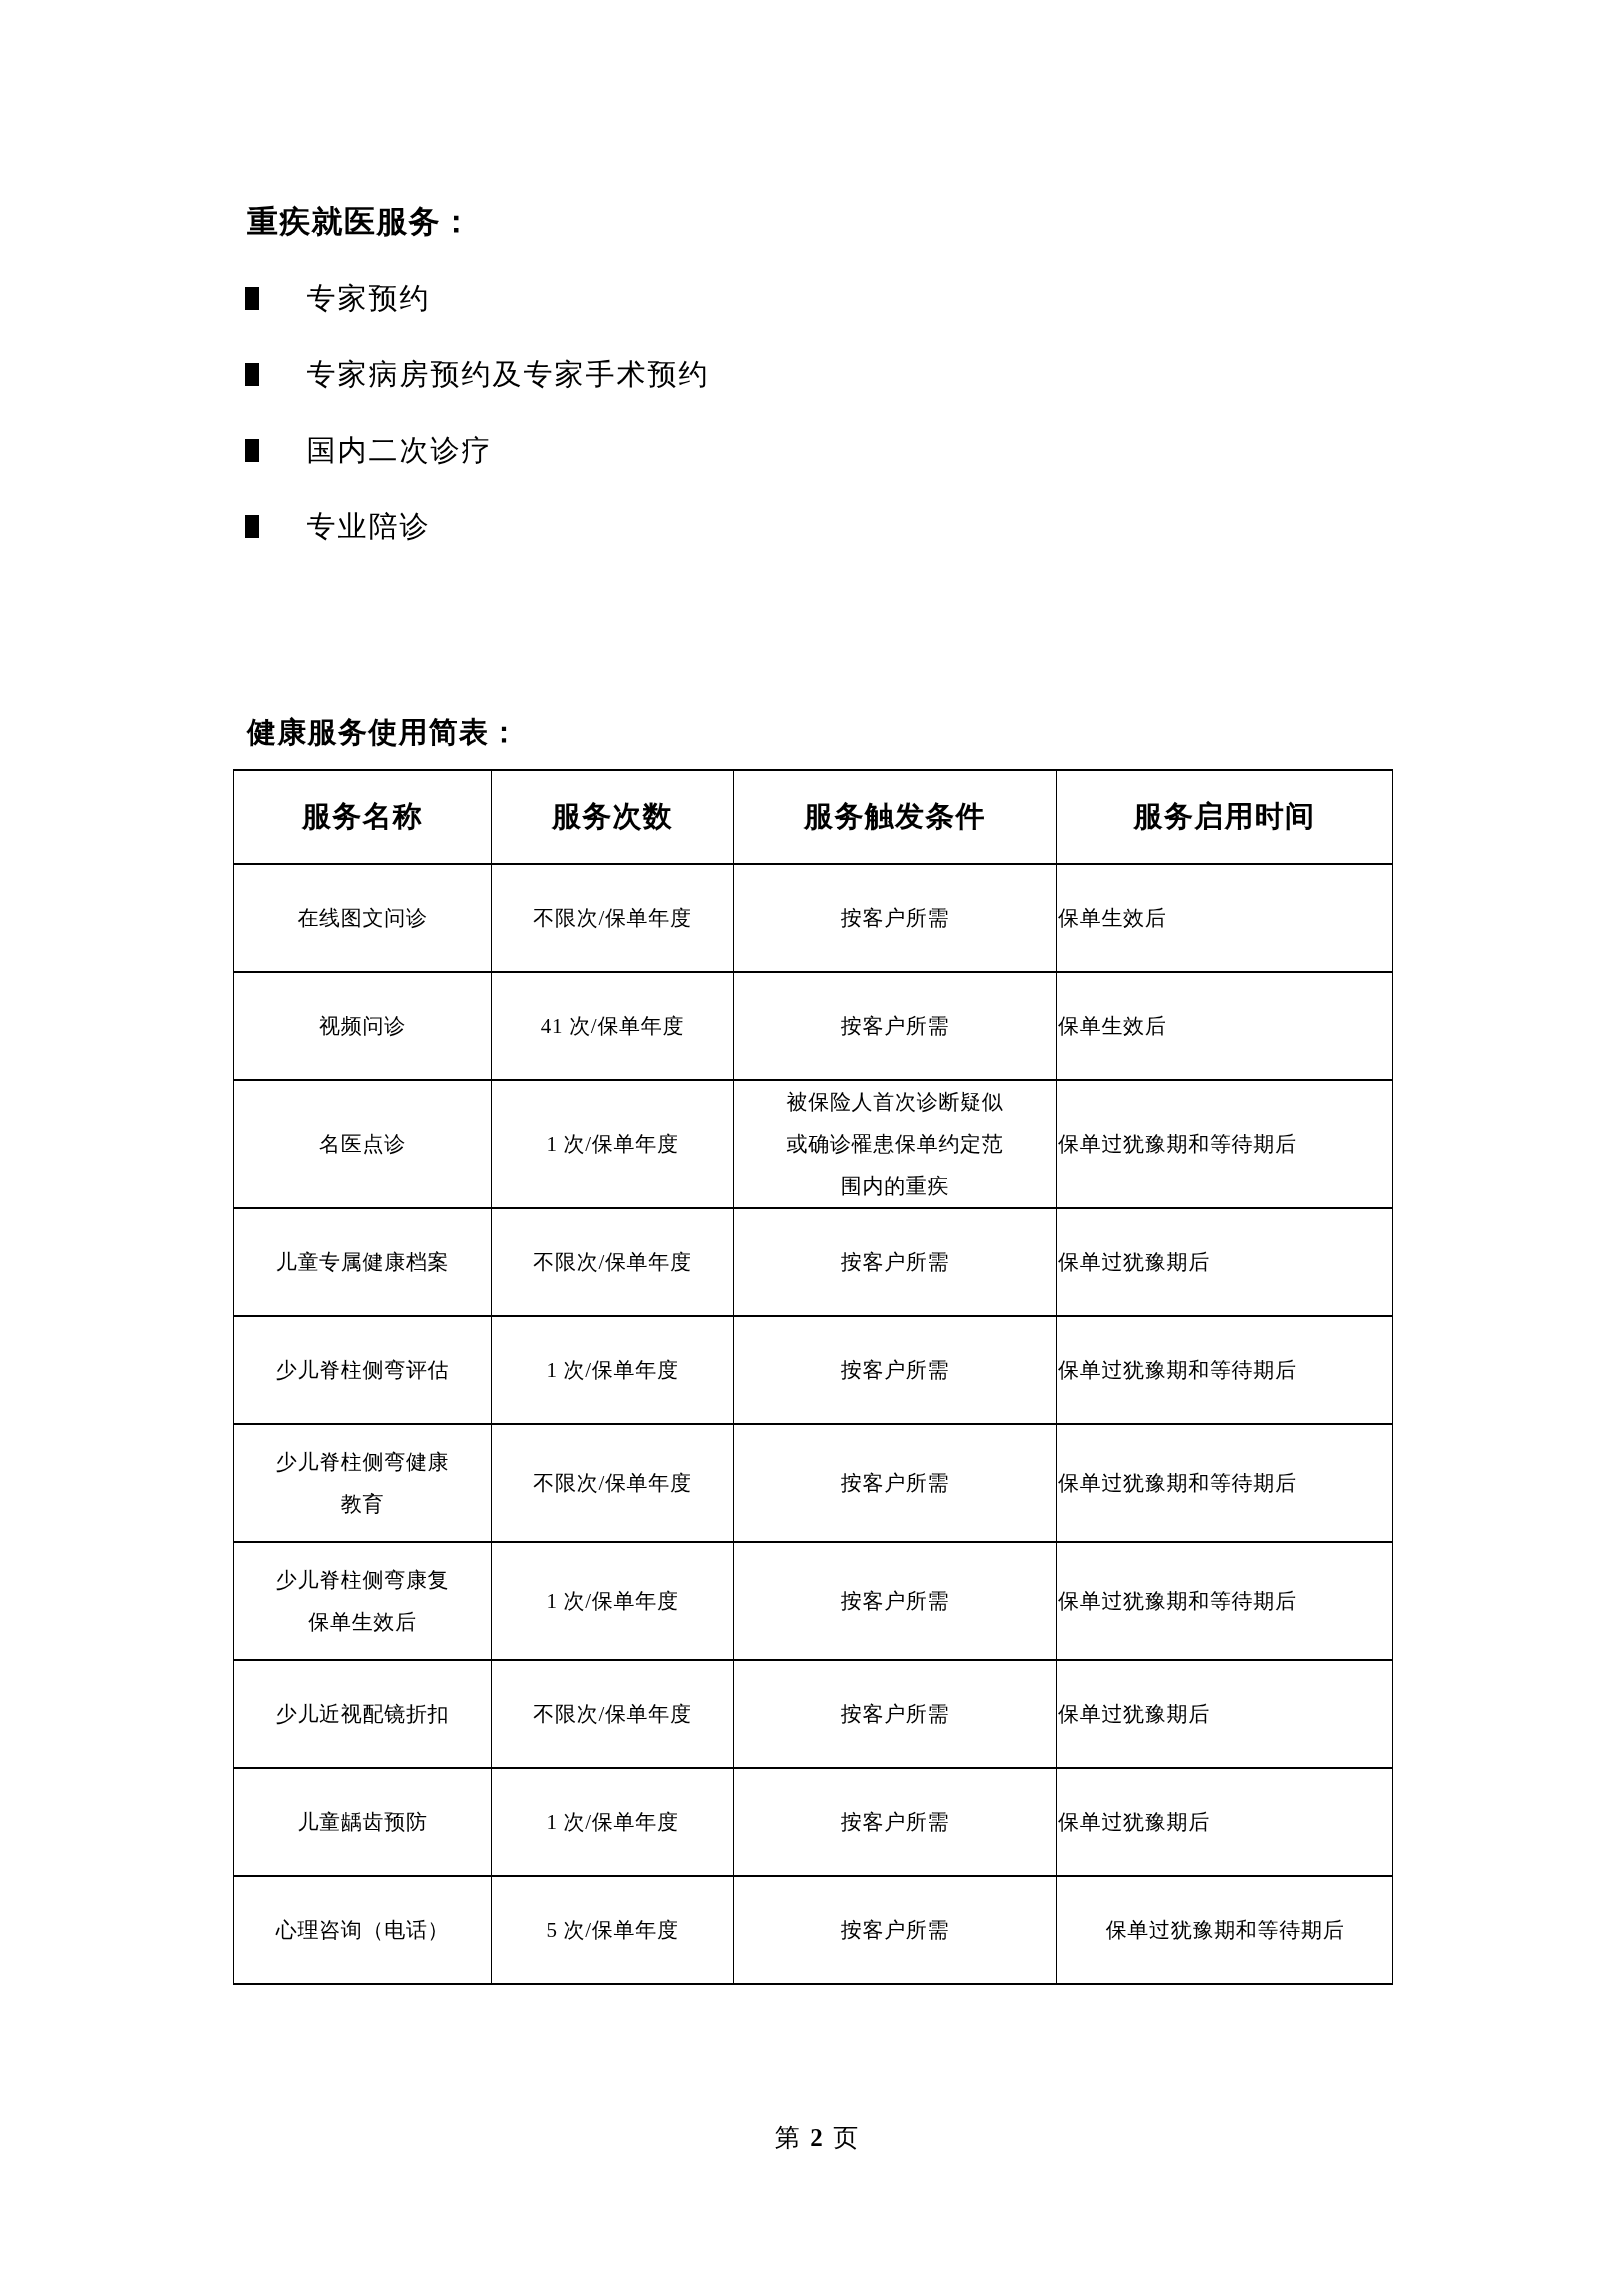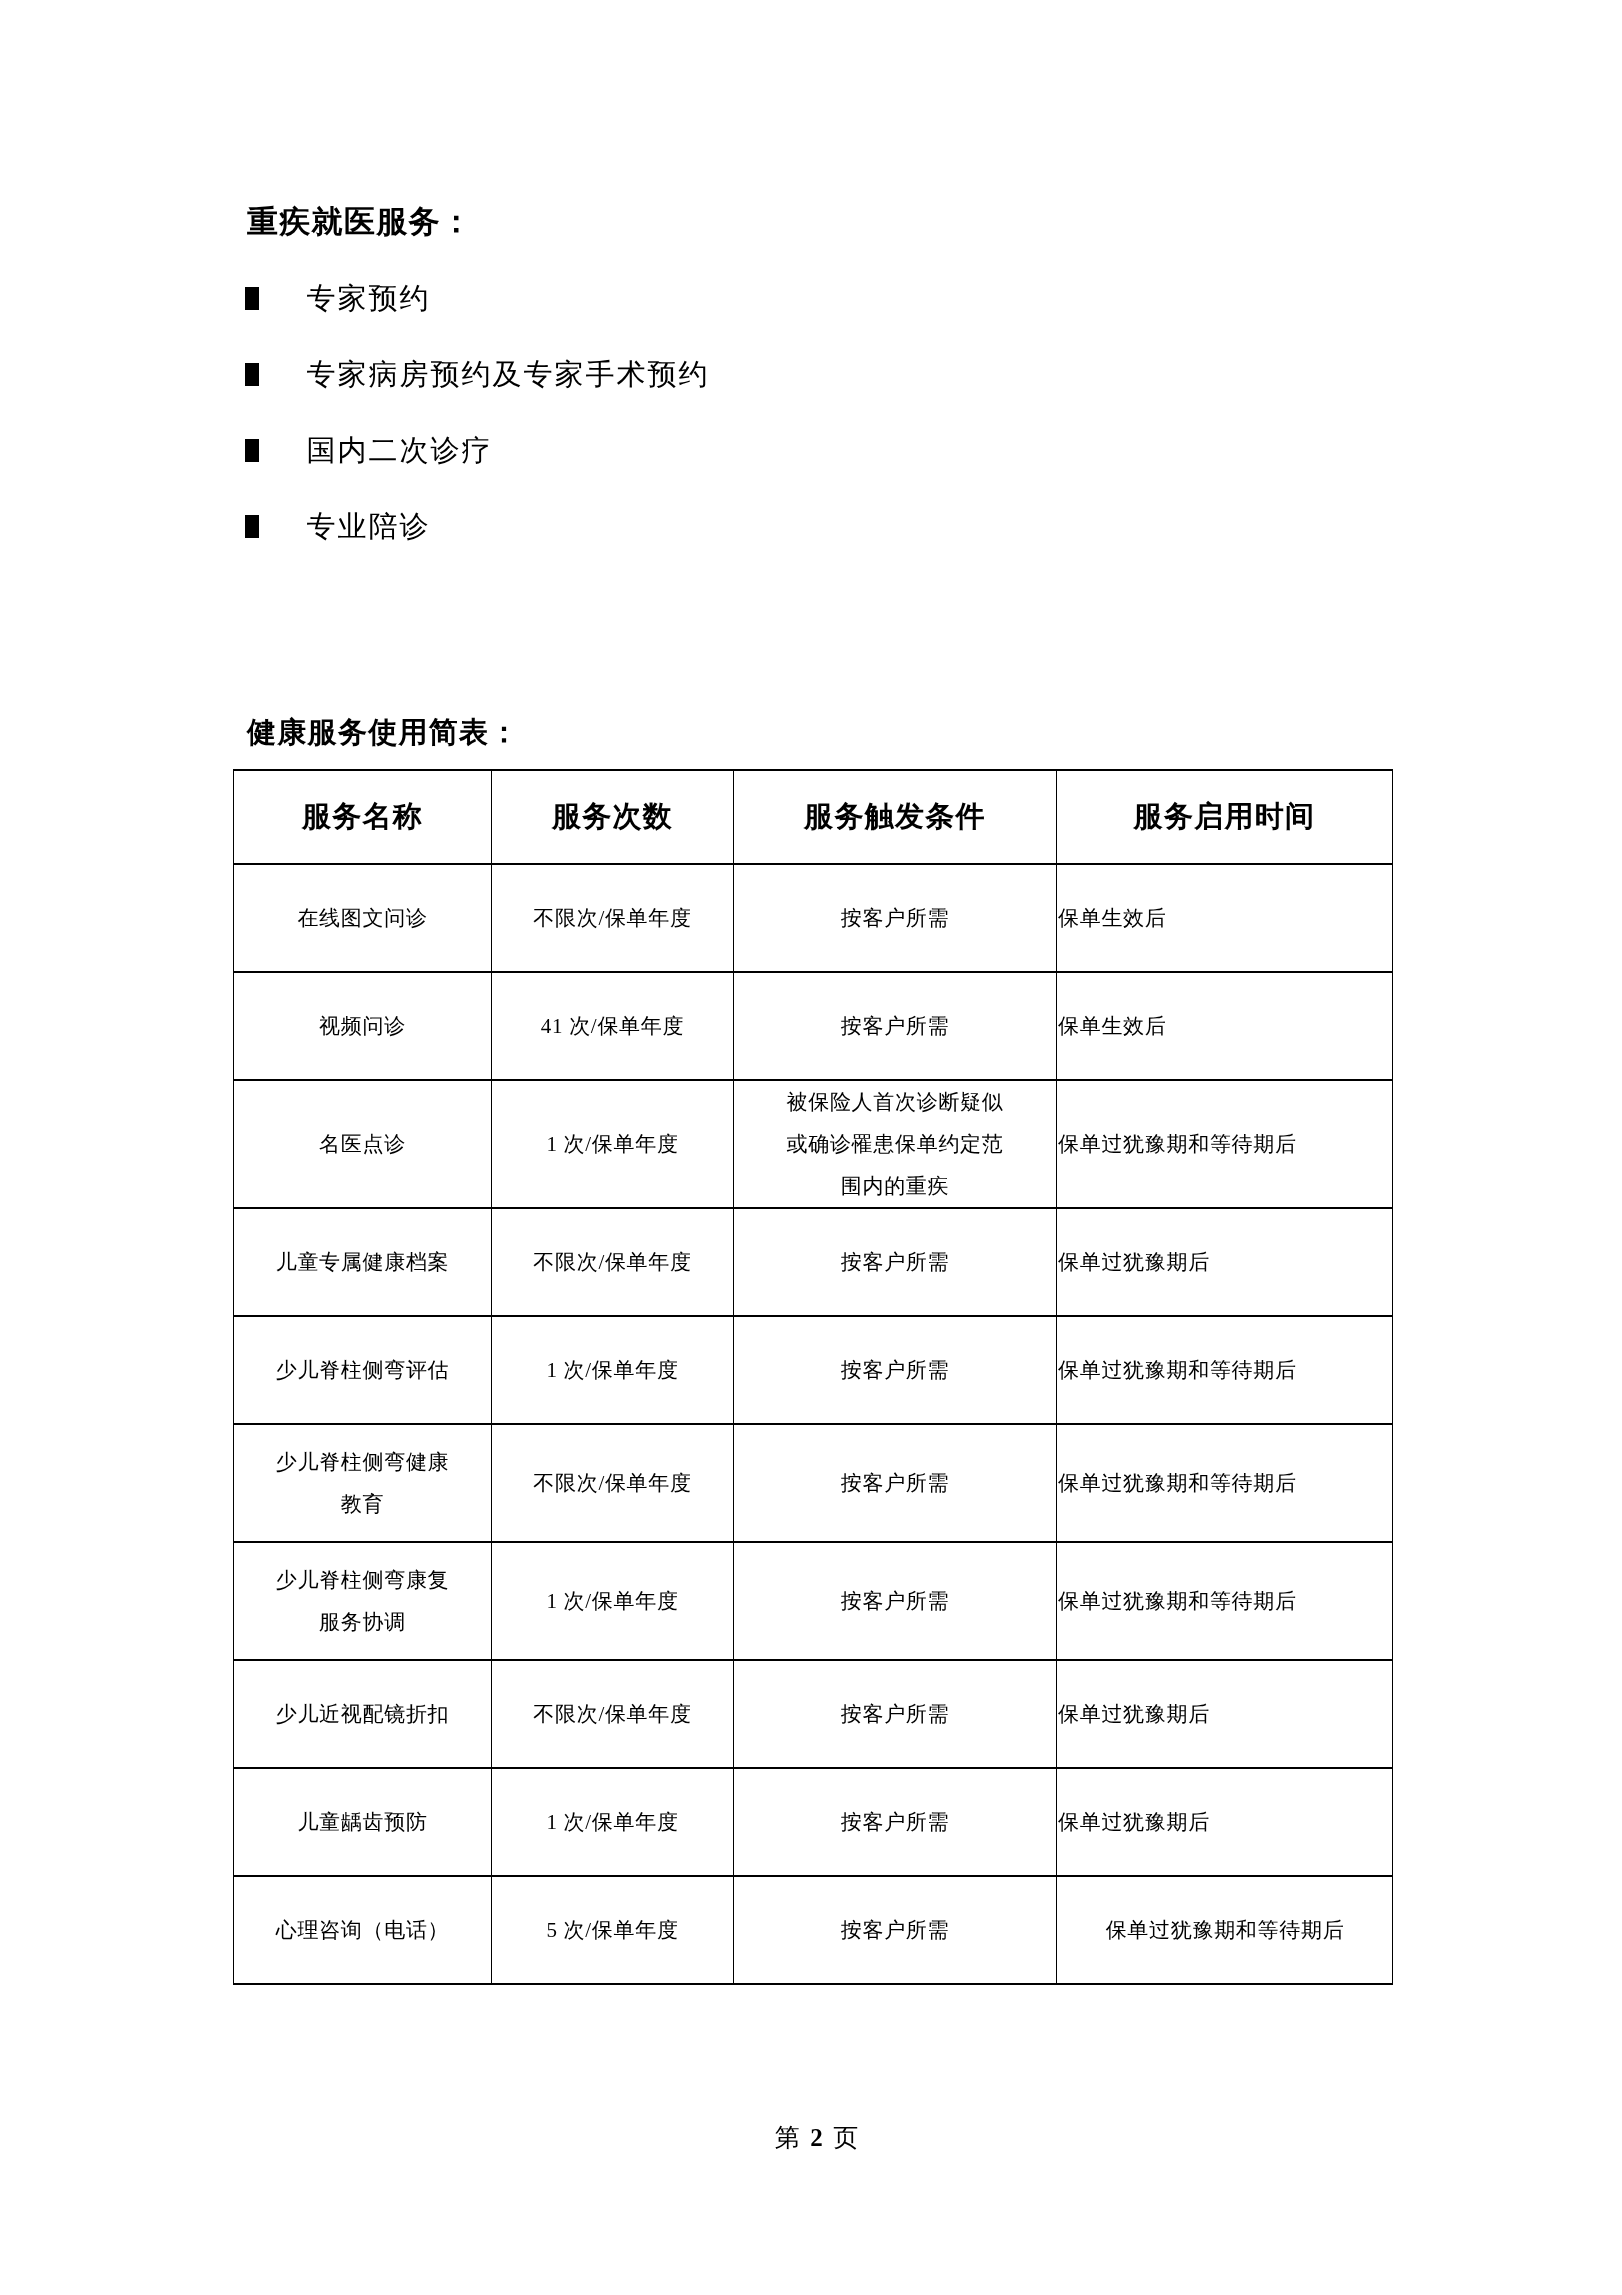--- a/index.html
+++ b/index.html
@@ -156,21 +156,21 @@
     </tr>
     <tr>
       <td>少儿脊柱侧弯健康
 教育</td>
       <td>不限次/保单年度</td>
       <td>按客户所需</td>
       <td class="left">保单过犹豫期和等待期后</td>
     </tr>
     <tr>
       <td>少儿脊柱侧弯康复
-服务协调</td>
+保单生效后</td>
       <td>1 次/保单年度</td>
       <td>按客户所需</td>
       <td class="left">保单过犹豫期和等待期后</td>
     </tr>
     <tr>
       <td>少儿近视配镜折扣</td>
       <td>不限次/保单年度</td>
       <td>按客户所需</td>
       <td class="left">保单过犹豫期后</td>
     </tr>

